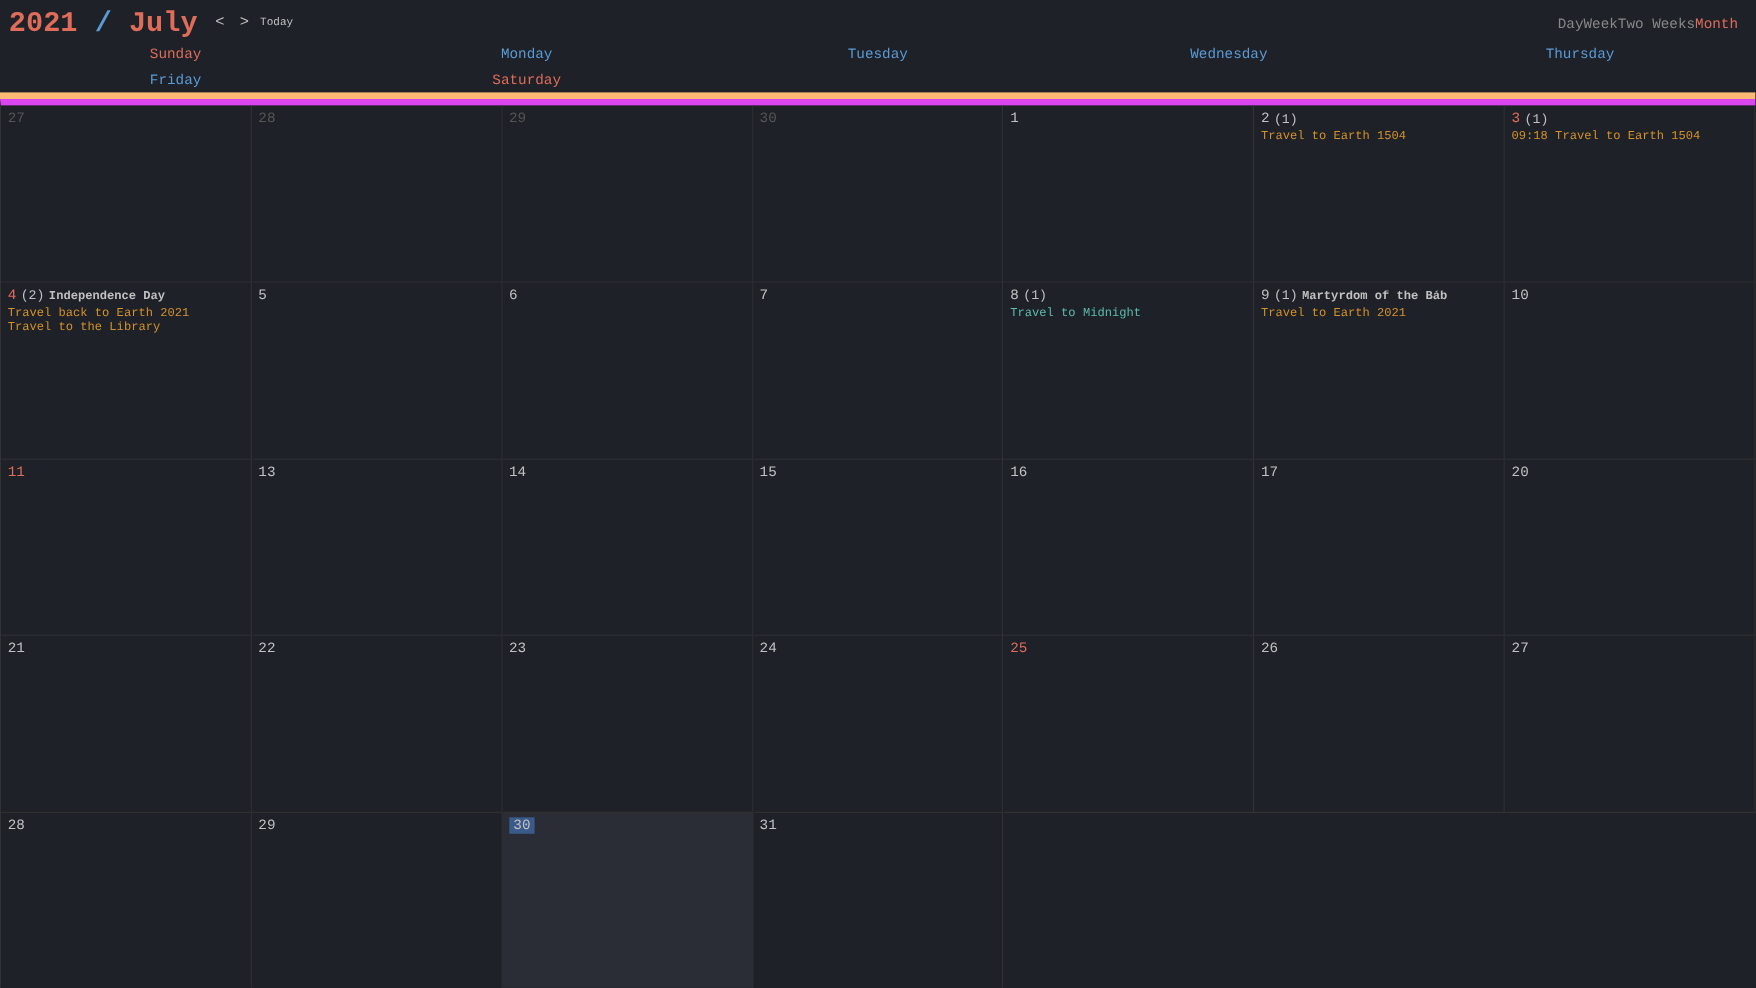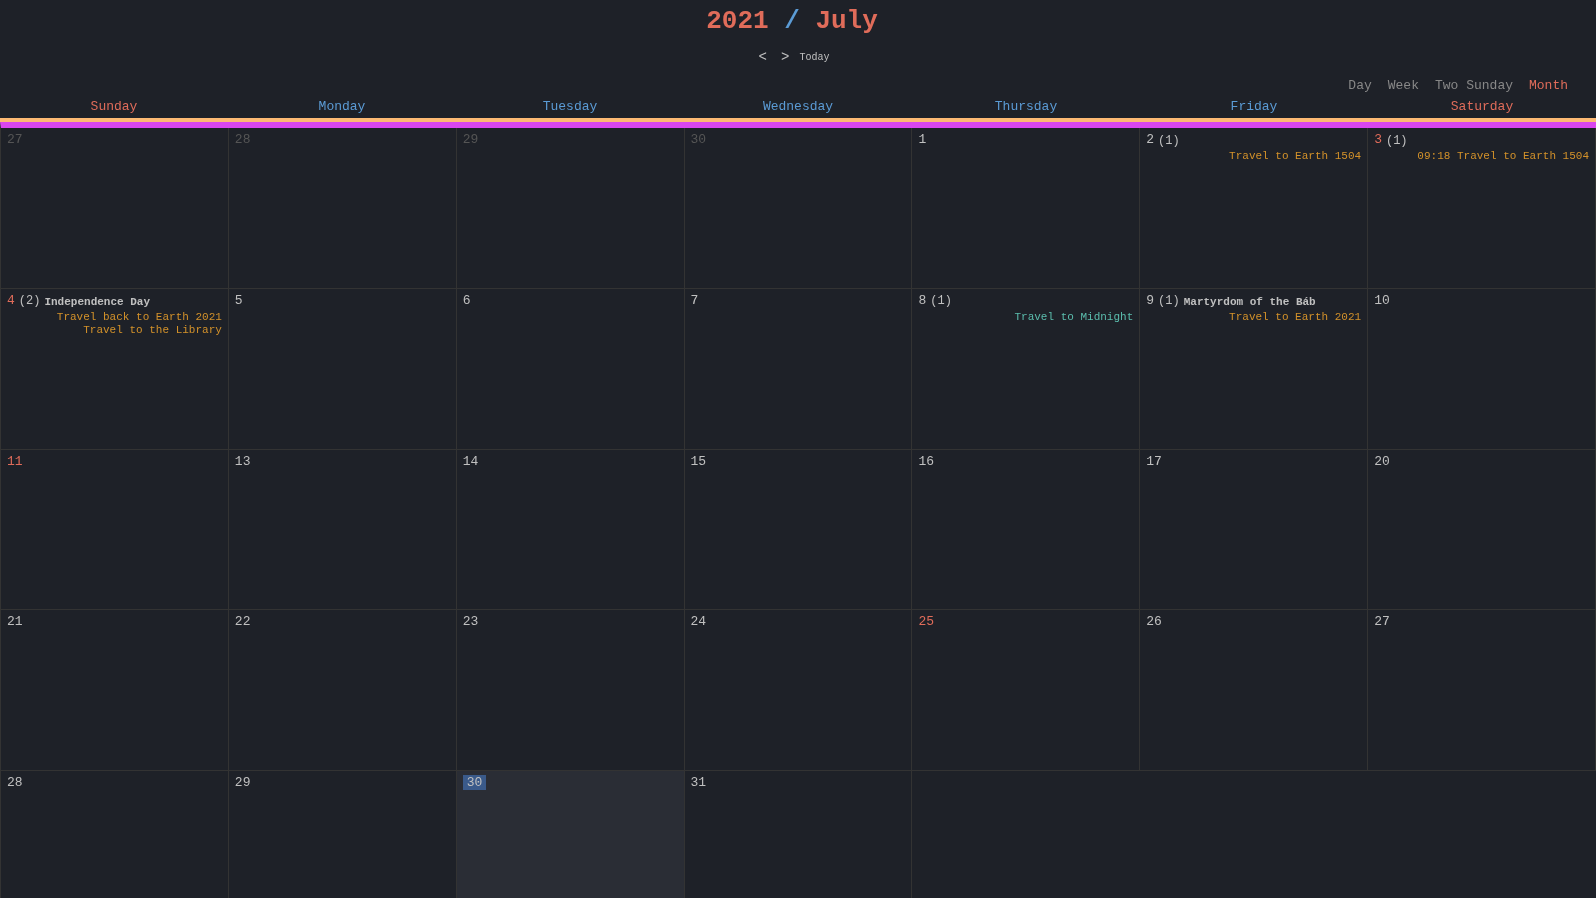--- a/index.html
+++ b/index.html
@@ -6,25 +6,24 @@
     body {
       background: #1e2128;
       color: #c0c0c0;
       font-family: 'Courier New', Courier, monospace;
       font-size: 13px;
       height: 898px;
       width: 1596px;
       overflow: hidden;
     }
     #header {
-      padding: 6px 20px 2px 8px;
+      padding: 6px 8px 2px 8px;
       display: flex;
       align-items: center;
       gap: 12px;
-      flex-direction: column;
     }
     #title {
       font-size: 26px;
       font-weight: bold;
       color: #5b9bd5;
     }
     #title span {
       color: #e06c5a;
     }
     #nav-buttons {
@@ -45,40 +44,40 @@
       color: #c0c0c0;
       cursor: pointer;
       font-size: 10px;
       background: none;
       border: none;
       font-family: inherit;
     }
     #view-buttons {
       margin-left: auto;
       display: flex;
-      gap: 16px;
+      gap: 0;
       align-items: center;
       padding-right: 8px;
       font-family: Liberation Mono, monospace;
     }
     .view-btn {
       color: #888;
       cursor: pointer;
       font-size: 13px;
       background: none;
       border: none;
       font-family: inherit;
     }
     .view-btn.active {
       color: #e06c5a;
     }
     #day-headers {
       display: grid;
-      grid-template-columns: repeat(7, 1fr);
-      border-bottom: 4px solid #fdba74;
+      grid-template-columns: repeat(5, 1fr);
+      border-bottom: 6px solid #fdba74;
     }
     .day-header {
       text-align: center;
       padding: 4px 0;
       font-size: 13px;
       font-weight: normal;
     }
     .day-header.weekend { color: #e06c5a; }
     .day-header.weekday { color: #5b9bd5; }
     #calendar-grid {
@@ -118,21 +117,20 @@
     .event-count {
       color: #c0c0c0;
       font-size: 12px;
     }
     .event-line {
       font-size: 11px;
       margin-top: 1px;
       white-space: nowrap;
       overflow: hidden;
       text-overflow: ellipsis;
-      text-align: right;
     }
     .event-line.orange { color: #d4922a; }
     .event-line.cyan { color: #5bbdad; }
     .event-line.bold { font-weight: bold; }
     #status-bar {
       background: #1e2128;
       padding: 2px 8px;
       font-size: 12px;
       border-top: 1px solid #333;
       display: flex;
@@ -156,21 +154,21 @@
     <span>2021</span><span style="color:#5b9bd5"> / </span><span style="color:#e06c5a">July</span>
   </div>
   <div id="nav-buttons">
     <button class="nav-btn">&lt;</button>
     <button class="nav-btn">&gt;</button>
     <button id="today-btn">Today</button>
   </div>
   <div id="view-buttons">
     <button class="view-btn">Day</button>
     <button class="view-btn">Week</button>
-    <button class="view-btn">Two Sunday</button>
+    <button class="view-btn">Two Weeks</button>
     <button class="view-btn active">Month</button>
   </div>
 </div>
 
 <div id="day-headers">
   <div class="day-header weekend">Sunday</div>
   <div class="day-header weekday">Monday</div>
   <div class="day-header weekday">Tuesday</div>
   <div class="day-header weekday">Wednesday</div>
   <div class="day-header weekday">Thursday</div>

